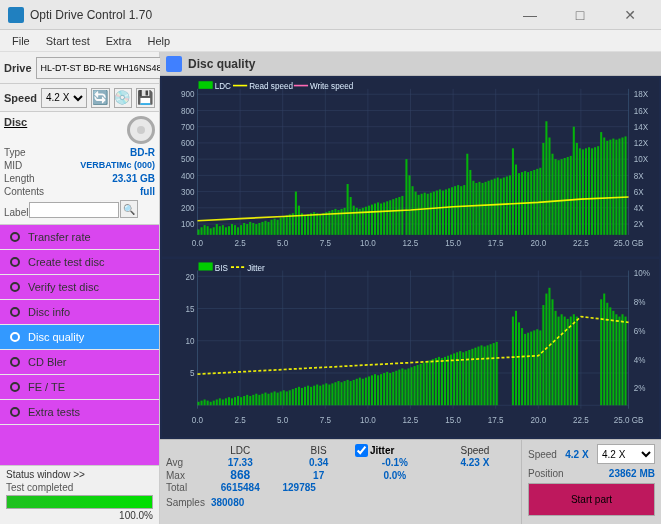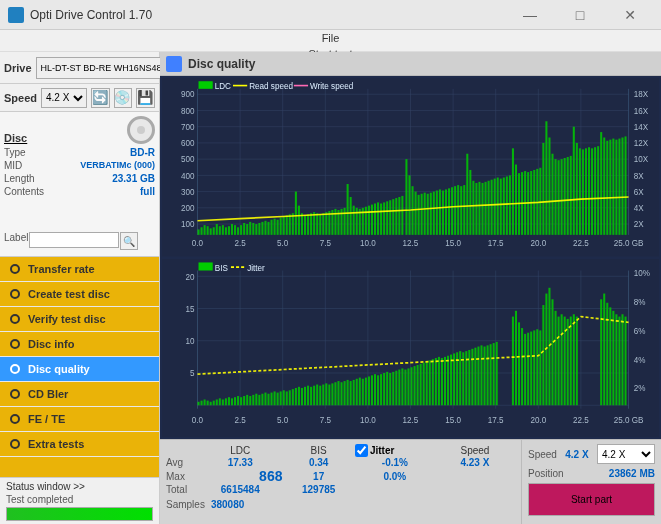--- a/index.html
+++ b/index.html
@@ -7,36 +7,36 @@
     
     
     .title-bar { background: #e8e8e8; height: 30px; display: flex; align-items: center; justify-content: space-between; padding: 0 8px; border-bottom: 1px solid #ccc; }
     .title-bar-left { display: flex; align-items: center; gap: 6px; }
     .title-icon { width: 16px; height: 16px; background: #2080c0; border-radius: 2px; }
     .title-text { font-size: 12px; font-weight: normal; color: #333; }
     .title-buttons { display: flex; gap: 4px; }
     .title-btn { width: 46px; height: 28px; border: none; background: transparent; cursor: pointer; font-size: 14px; display: flex; align-items: center; justify-content: center; color: #666; }
     
     
-    .menu-bar { background: #f0f0f0; height: 22px; display: flex; align-items: center; padding: 0 4px; border-bottom: 1px solid #ddd; flex-direction: column; }
+    .menu-bar { background: #f0f0f0; height: 22px; display: flex; align-items: center; padding: 0 4px; border-bottom: 1px solid #ddd; }
     .menu-item { padding: 2px 8px; font-size: 11px; cursor: pointer; color: #333; }
     
     
     .main-layout { display: flex; width: 661px; height: 472px; }
     
     
     .left-panel { width: 160px; min-width: 160px; background: #f5f5f5; border-right: 1px solid #ccc; display: flex; flex-direction: column; }
     .disc-info-row { display: flex; justify-content: space-between; padding: 1px 0; }
     .disc-info-label { color: #555; font-size: 10px; }
     .disc-info-value { color: #0060c0; font-size: 10px; font-weight: bold; }
-    .disc-label-row { display: flex; align-items: flex-start; gap: 1px; padding: 2px 0; margin-top: 32px; }
+    .disc-label-row { display: flex; align-items: flex-end; gap: 1px; padding: 2px 0; }
     .disc-label-input { width: 90px; height: 16px; border: 1px solid #aaa; font-size: 10px; }
     
     
-    .nav-menu { flex: 1; background: #eab308; font-weight: bold; }
+    .nav-menu { flex: 1; background: #d946ef; }
     .nav-item { display: flex; align-items: center; padding: 5px 8px; cursor: pointer; color: #333; font-size: 11px; gap: 6px; border-bottom: 1px solid #e8e8e8; }
     .nav-item.active { background: #3399ff; color: white; }
     .nav-item-icon { width: 14px; height: 14px; display: flex; align-items: center; justify-content: center; flex-shrink: 0; }
     .nav-circle { width: 10px; height: 10px; border-radius: 50%; border: 2px solid currentColor; }
     .status-arrow-btn { display: flex; align-items: center; justify-content: space-between; cursor: pointer; }
     .progress-bar-container { margin-top: 2px; width: 100%; height: 14px; background: #e0e0e0; border: 1px solid #aaa; }
     .progress-bar-fill { height: 100%; background: linear-gradient(to right, #20c020, #00e000); width: 100%; }
     .progress-text { text-align: right; font-size: 10px; color: #333; margin-top: 1px; }
     
     
@@ -82,21 +82,21 @@
       <span style="font-size:11px;font-weight:bold;color:#333;">Speed</span>
       <select style="width:60px;height:20px;font-size:10px;border:1px solid #aaa;">
         <option>4.2 X</option>
       </select>
       <button style="width:22px;height:20px;border:1px solid #aaa;background:#f0f0f0;cursor:pointer;">🔄</button>
       <button style="width:22px;height:20px;border:1px solid #aaa;background:#f0f0f0;cursor:pointer;">💿</button>
       <button style="width:22px;height:20px;border:1px solid #aaa;background:#f0f0f0;cursor:pointer;">💾</button>
     </div>
 
     <div style="padding:4px;border-bottom:1px solid #ccc;background:#f5f5f5;">
-      <div style="display:flex;align-items:flex-end;justify-content:space-between;margin-bottom:2px;text-decoration:underline;">
+      <div style="display:flex;align-items:flex-start;justify-content:space-between;margin-bottom:2px;text-decoration:underline;">
         <div style="display:flex;align-items:center;gap:4px;">
           <span style="font-size:11px;font-weight:bold;color:#333;">Disc</span>
         </div>
         <div style="width:28px;height:28px;border-radius:50%;border:3px solid #aaa;background:#e8e8e8;display:flex;align-items:center;justify-content:center;">
           <div style="width:8px;height:8px;border-radius:50%;background:#ccc;"></div>
         </div>
       </div>
       <div class="disc-info-row">
         <span class="disc-info-label">Type</span>
         <span class="disc-info-value">BD-R</span>
@@ -174,20 +174,21 @@
     <div style="border-top:1px solid #ccc;background:#f0f0f0;padding:3px 6px;">
       <div class="status-arrow-btn">
         <span style="font-size:10px;color:#333;">Status window &gt;&gt;</span>
       </div>
       <div style="margin-top:2px;display:flex;align-items:center;gap:4px;">
         <span style="font-size:10px;color:#555;">Test completed</span>
       </div>
       <div class="progress-bar-container">
         <div class="progress-bar-fill"></div>
       </div>
+      <div class="progress-text">100.0%</div>
     </div>
   </div>
 
   <div class="right-content">
 
     <div style="background:#d0d0d0;padding:2px 6px;display:flex;align-items:center;gap:6px;border-bottom:1px solid #bbb;height:24px;">
       <div style="width:16px;height:16px;background:#4080ff;border-radius:2px;"></div>
       <span style="font-size:12px;font-weight:bold;color:#333;">Disc quality</span>
     </div>
 
@@ -628,29 +629,29 @@
           <tbody>
             <tr>
               <td style="color:#555;font-size:10px;text-align:left;">Avg</td>
               <td style="text-align:center;color:#0060c0;font-weight:bold;font-size:10px;">17.33</td>
               <td style="text-align:center;color:#0060c0;font-weight:bold;font-size:10px;">0.34</td>
               <td style="text-align:center;color:#0060c0;font-weight:bold;font-size:10px;">-0.1%</td>
               <td style="text-align:center;color:#0060c0;font-weight:bold;font-size:10px;">4.23 X</td>
             </tr>
             <tr>
               <td style="color:#555;font-size:10px;text-align:left;">Max</td>
-              <td style="text-align:right;color:#0060c0;font-weight:bold;font-size:14px;">868</td>
+              <td style="text-align:center;color:#0060c0;font-weight:bold;font-size:12px;">868</td>
               <td style="text-align:center;color:#0060c0;font-weight:bold;font-size:10px;">17</td>
               <td style="text-align:center;color:#0060c0;font-weight:bold;font-size:10px;">0.0%</td>
               <td></td>
             </tr>
             <tr>
               <td style="color:#555;font-size:10px;text-align:left;">Total</td>
               <td style="text-align:center;color:#0060c0;font-weight:bold;font-size:10px;">6615484</td>
-              <td style="text-align:center;color:#0060c0;font-weight:bold;font-size:10px;">129785</td>
+              <td style="color:#0060c0;font-weight:bold;font-size:10px;">129785</td>
               <td></td>
               <td></td>
             </tr>
           </tbody>
         </table>
         <div style="margin-top:4px;display:flex;align-items:center;gap:6px;">
           <span style="font-size:10px;color:#555;">Samples</span>
           <span style="font-size:10px;color:#0060c0;font-weight:bold;">380080</span>
         </div>
       </div>

